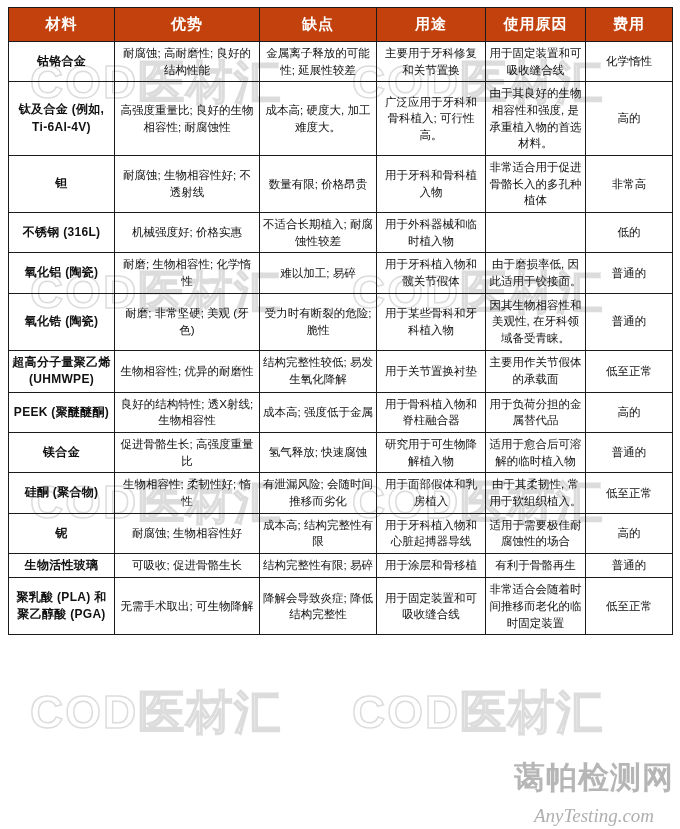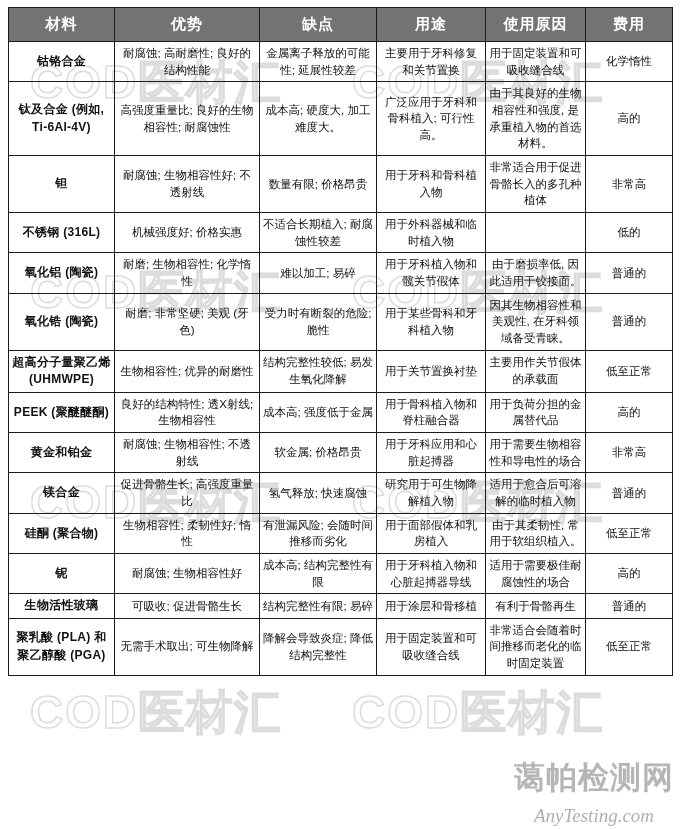--- a/index.html
+++ b/index.html
@@ -33,21 +33,21 @@
 
   table.material-table th,
   table.material-table td {
     border: 1px solid #1b1b1b;
     vertical-align: middle;
     padding: 3px 3px;
     box-sizing: border-box;
   }
 
   thead th {
-    background: #737373;
+    background: #c2410c;
     color: #ffffff;
     font-size: 15px;
     font-weight: bold;
     text-align: center;
     height: 34px;
     letter-spacing: 1px;
     border-color: #16306d;
   }
 
   tbody td {
@@ -220,28 +220,20 @@
         </tr>
         <tr>
           <td class="cell-material">PEEK (聚醚醚酮)</td>
           <td>良好的结构特性; 透X射线; 生物相容性</td>
           <td>成本高; 强度低于金属</td>
           <td>用于骨科植入物和脊柱融合器</td>
           <td>用于负荷分担的金属替代品</td>
           <td class="cell-cost">高的</td>
         </tr>
         <tr>
-          <td class="cell-material">黄金和铂金</td>
-          <td>耐腐蚀; 生物相容性; 不透射线</td>
-          <td>软金属; 价格昂贵</td>
-          <td>用于牙科应用和心脏起搏器</td>
-          <td>用于需要生物相容性和导电性的场合</td>
-          <td class="cell-cost">非常高</td>
-        </tr>
-        <tr>
           <td class="cell-material">镁合金</td>
           <td>促进骨骼生长; 高强度重量比</td>
           <td>氢气释放; 快速腐蚀</td>
           <td>研究用于可生物降解植入物</td>
           <td>适用于愈合后可溶解的临时植入物</td>
           <td class="cell-cost">普通的</td>
         </tr>
         <tr>
           <td class="cell-material">硅酮 (聚合物)</td>
           <td>生物相容性; 柔韧性好; 惰性</td>

